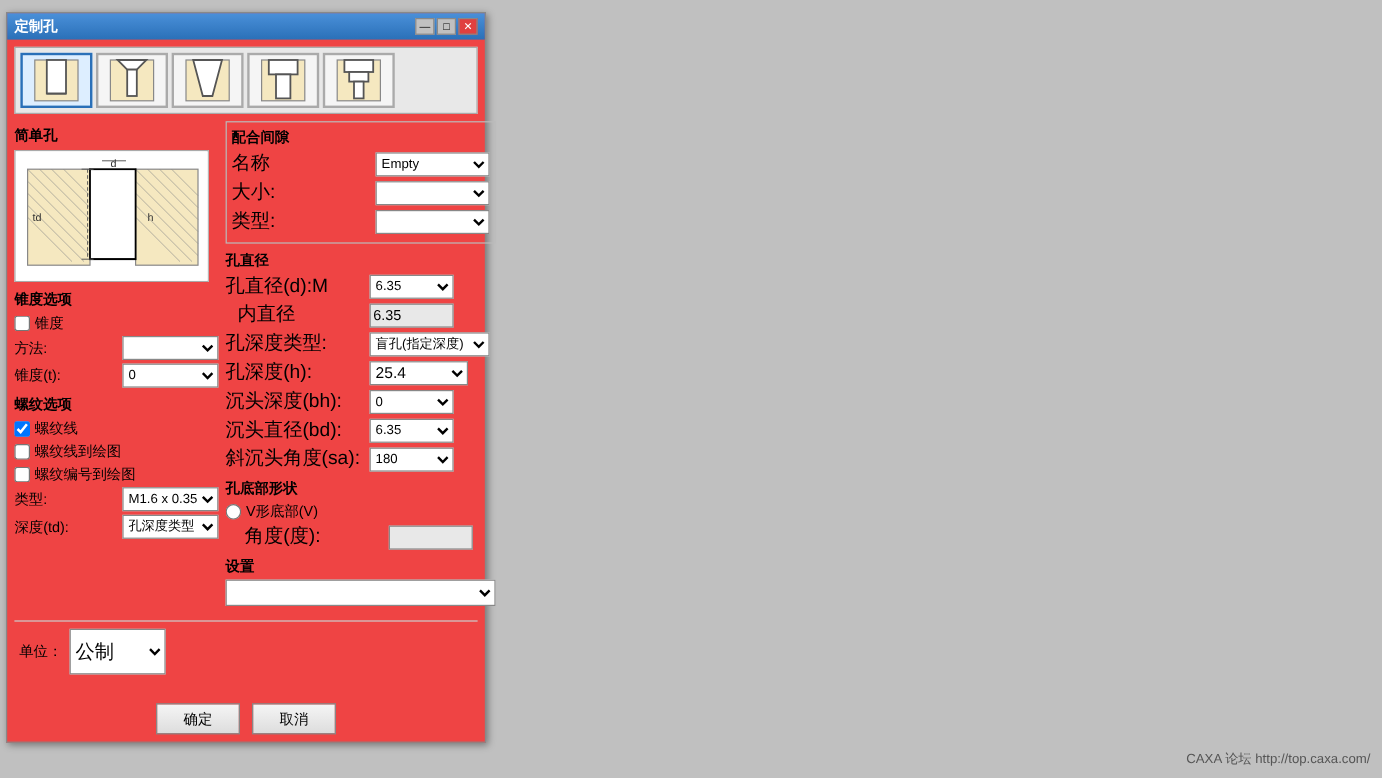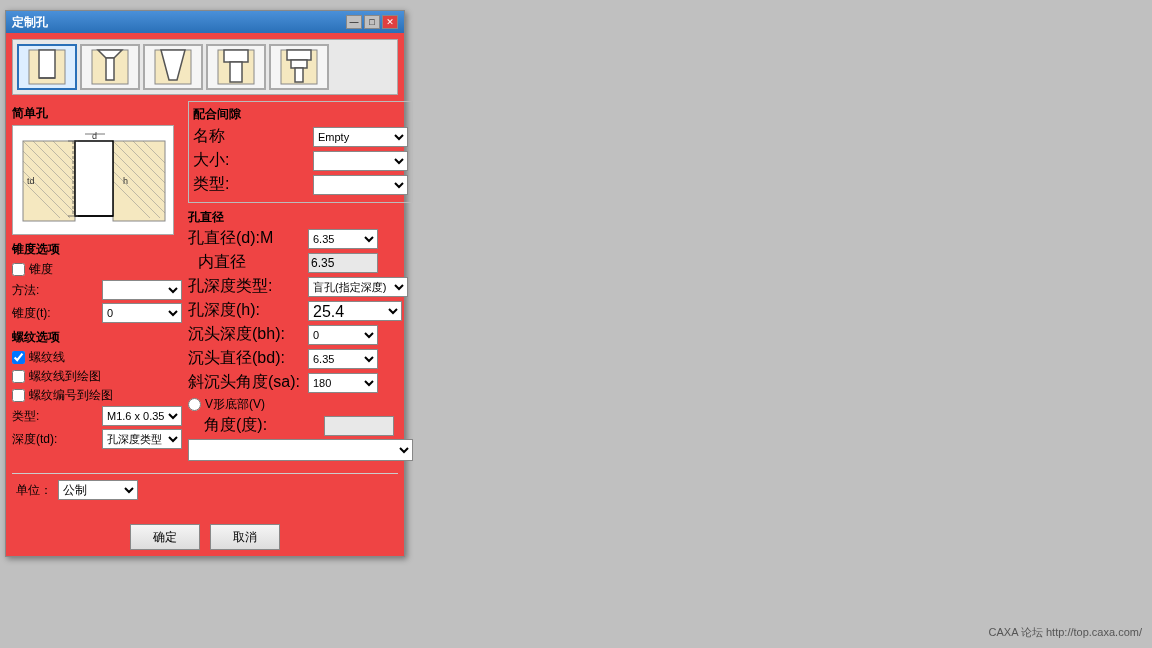--- a/index.html
+++ b/index.html
@@ -442,21 +442,21 @@
         <div class="r-row">
           <span class="r-label">孔深度类型:</span>
           <select style="width:100px; height:20px; font-size:11px;">
             <option>盲孔(指定深度)</option>
           </select>
         </div>
 
         
         <div class="r-row">
           <span class="r-label">孔深度(h):</span>
-          <select style="width:94px; height:20px; font-size:16px;">
+          <select style="width:82px; height:20px; font-size:13px;">
             <option>25.4</option>
           </select>
         </div>
 
         
         <div class="r-row">
           <span class="r-label">沉头深度(bh):</span>
           <select style="width:70px; height:20px; font-size:11px;">
             <option>0</option>
           </select>
@@ -472,42 +472,44 @@
 
         
         <div class="r-row">
           <span class="r-label">斜沉头角度(sa):</span>
           <select style="width:70px; height:20px; font-size:11px;">
             <option>180</option>
           </select>
         </div>
 
         
+        <div class="section-title">孔底部形状</div>
         <div class="radio-row">
           <input type="radio" name="bottom" style="">
           <span>V形底部(V)</span>
         </div>
         <div class="r-row" style="padding-left:16px;">
           <span class="r-label">角度(度):</span>
           <input type="text" class="angle-input" value="" style="">
         </div>
 
         
+        <div class="section-title">设置</div>
         <select class="settings-select">
           <option></option>
         </select>
 
         
       </div>
     </div>
 
     <div class="bottom-bar">
       <div class="unit-row">
         <span>单位：</span>
-        <select style="width:80px; height:20px; font-size:12px;">
+        <select style="width:80px; height:38px; font-size:16px;">
           <option>公制</option>
         </select>
       </div>
       <div class="ok-cancel-row">
         <button class="btn btn-wide">确定</button>
         <button class="btn btn-wide">取消</button>
       </div>
     </div>
   </div>
 </div>

